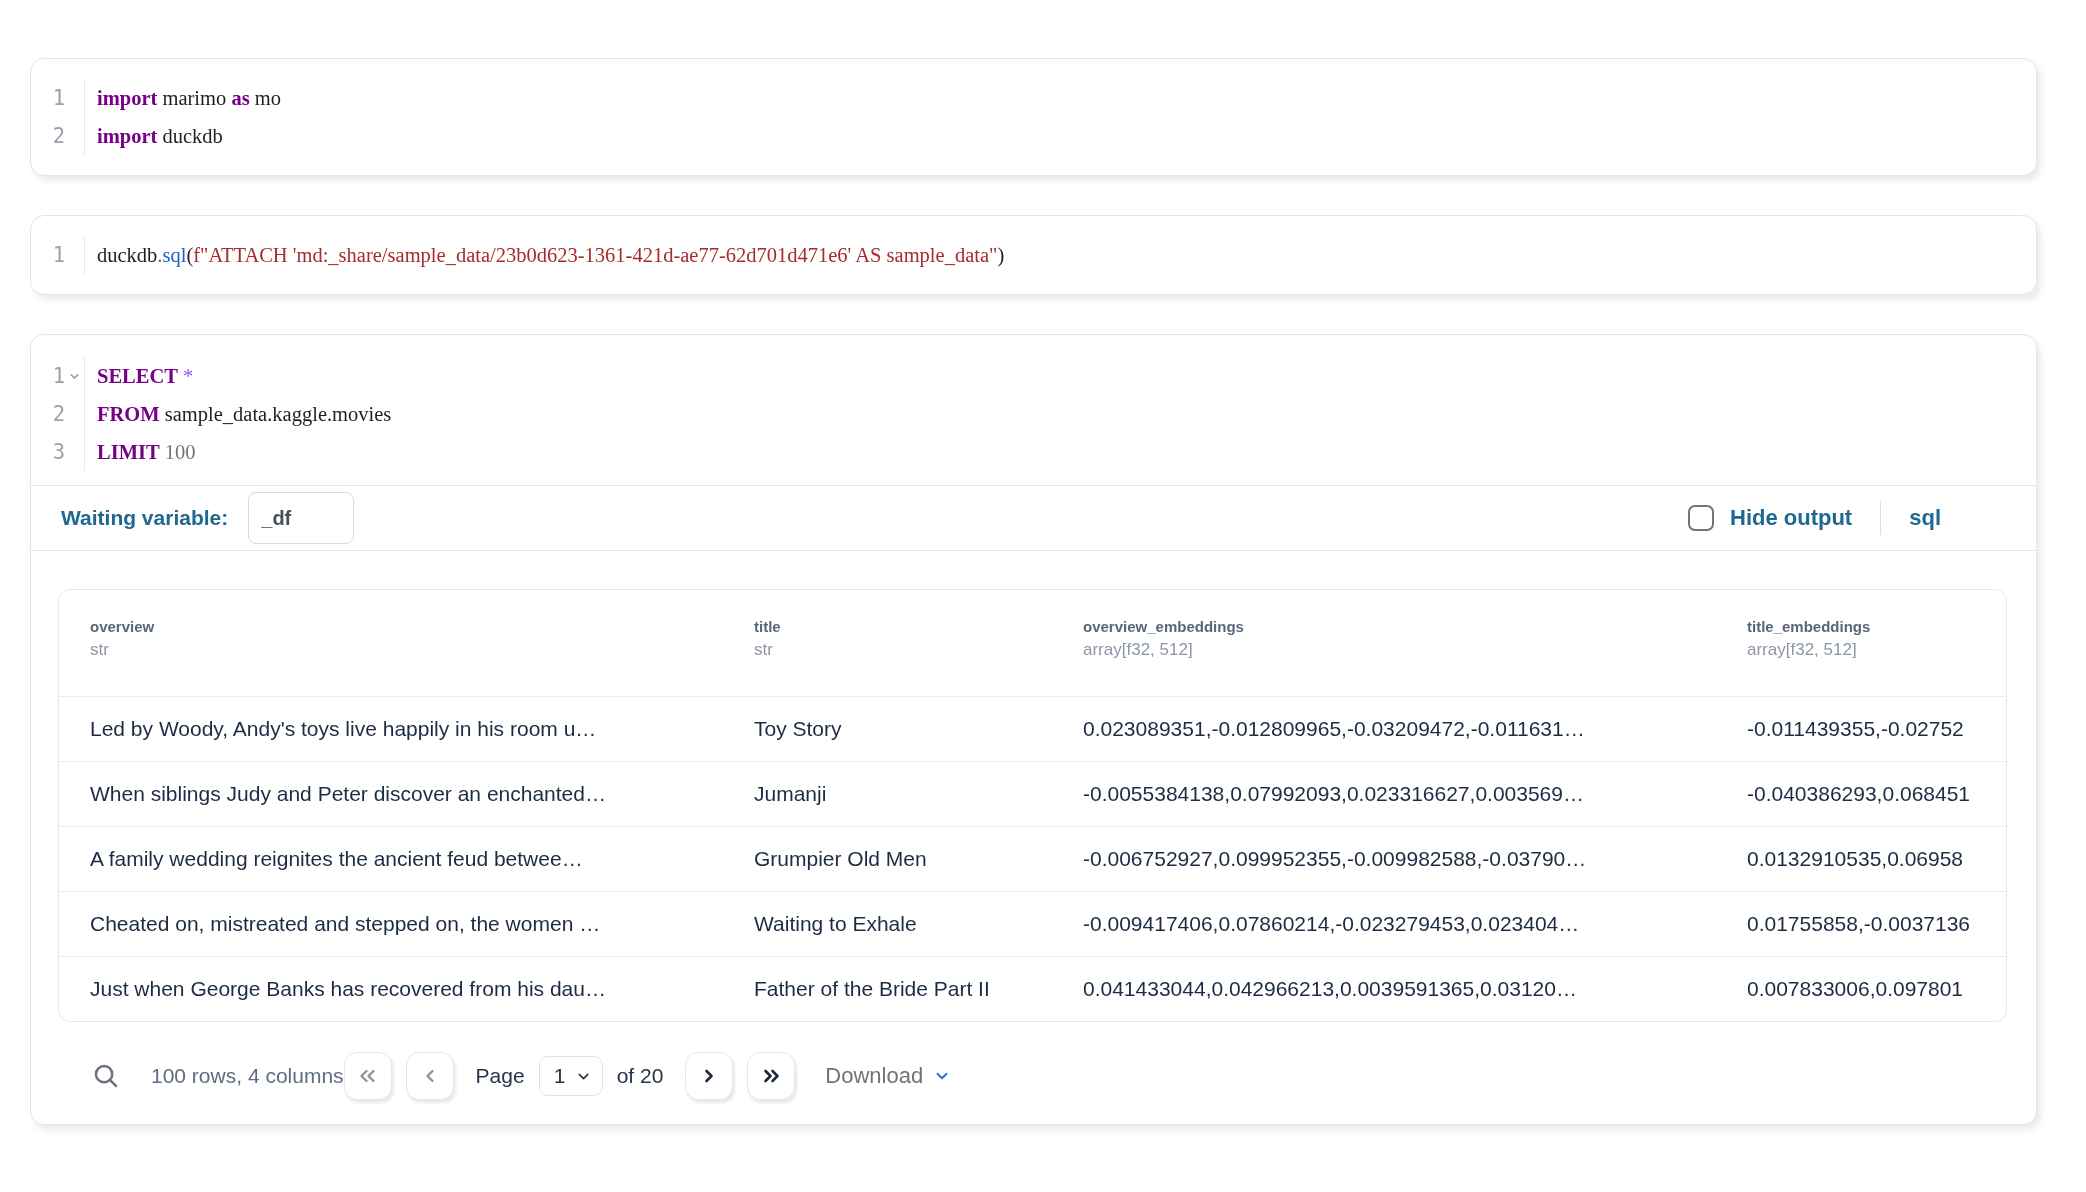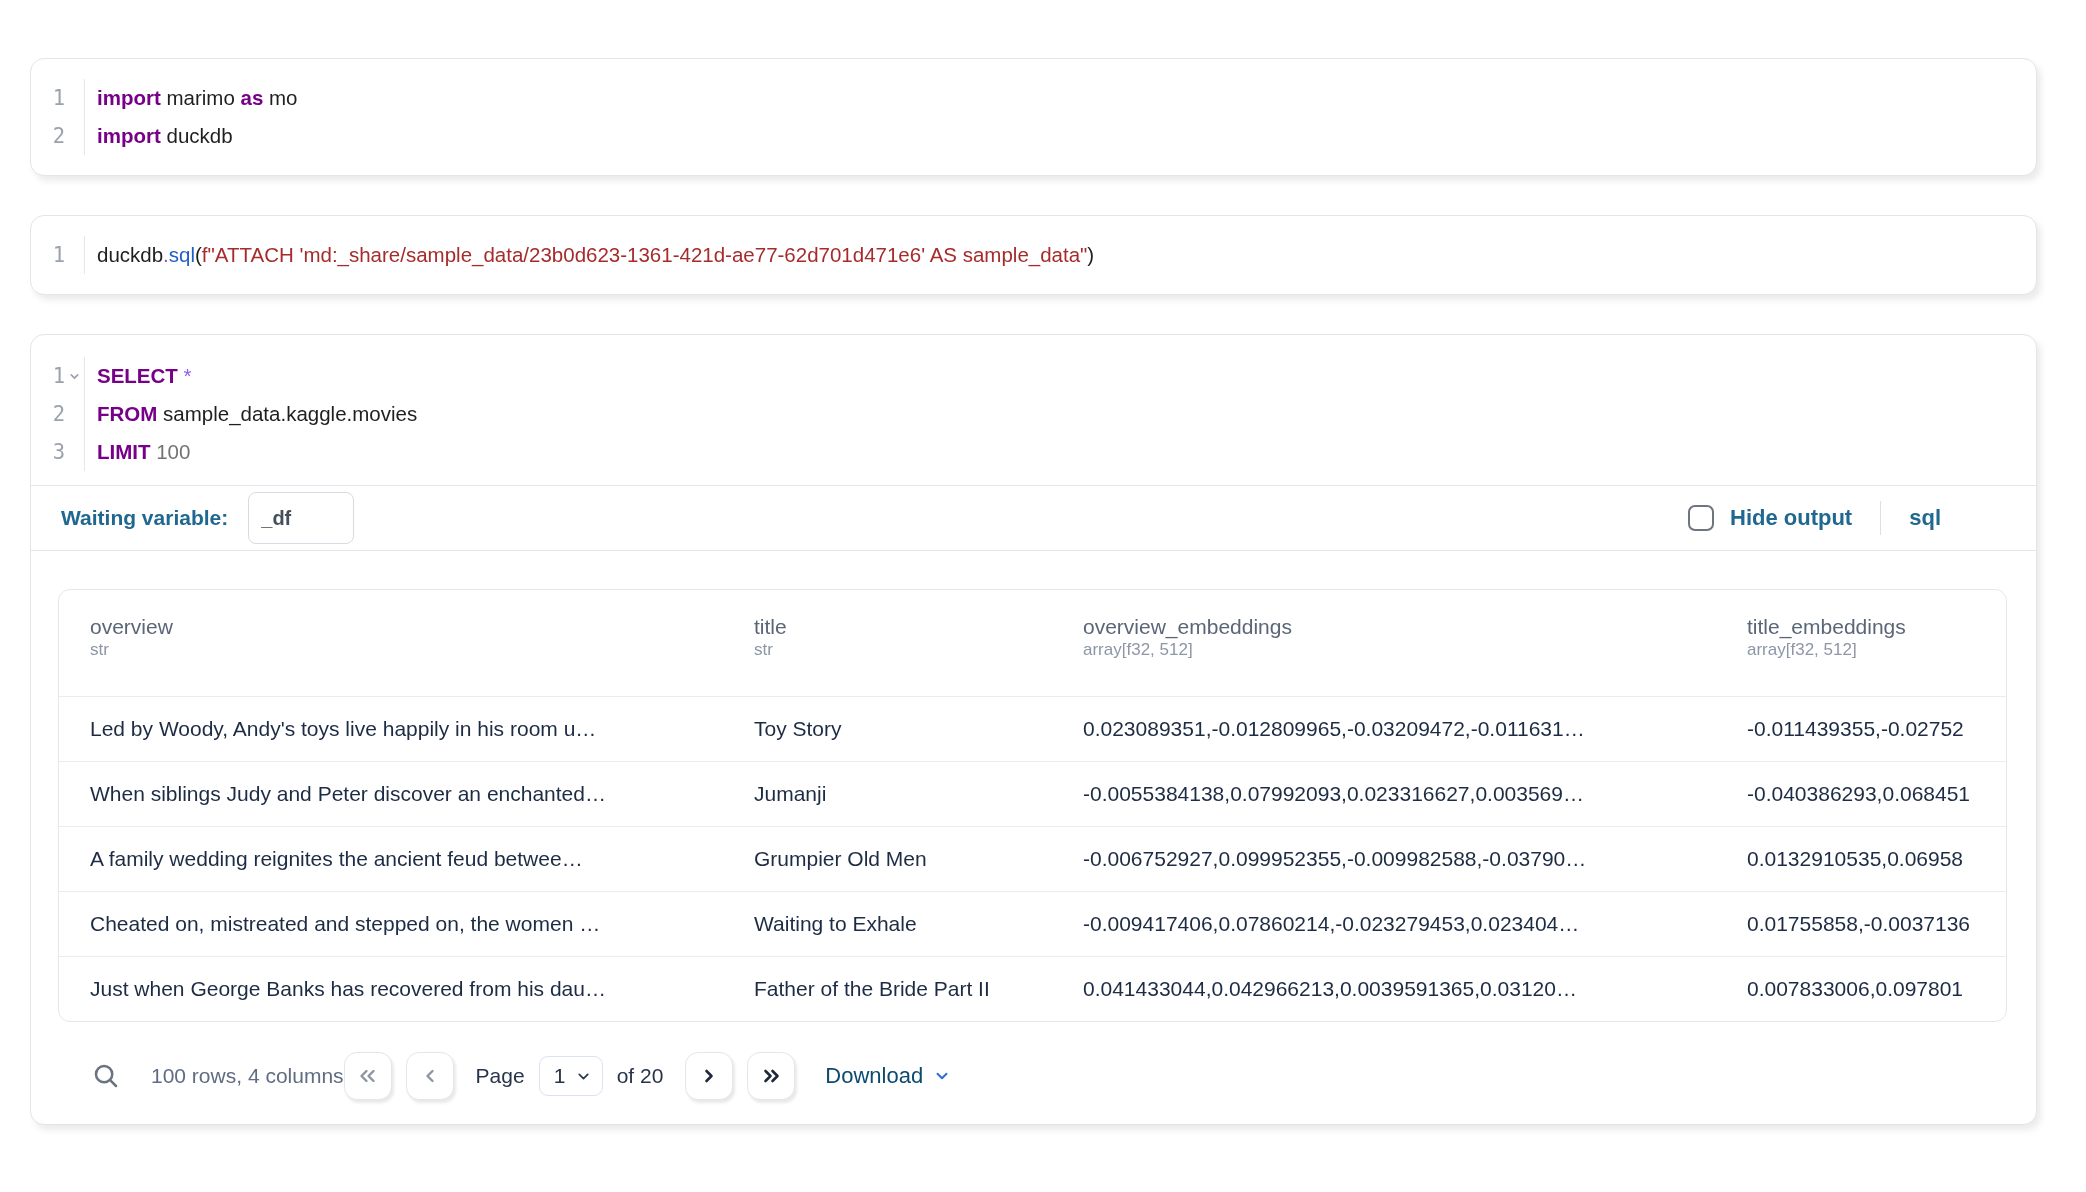--- a/index.html
+++ b/index.html
@@ -16,21 +16,21 @@
 
   
   .code-area { display: flex; padding: 20px 0; }
   #cell-3 .code-area { padding: 22px 0 14px 0; }
   .gutter { flex: none; width: 53px; }
   .gutter-line { height: 38px; display: flex; justify-content: flex-end; align-items: center; }
   .gnum { color: #9aa2ad; font-family: "DejaVu Sans Mono", monospace; font-size: 20.5px; }
   .gslot { width: 19px; display: flex; justify-content: center; align-items: center; color: #9aa2ad; }
   .code-lines { flex: 1; border-left: 1px solid #e7e7ea; padding-left: 12px; overflow: hidden; }
   .code-line { height: 38px; line-height: 38px; white-space: pre;
-    font-family: Liberation Sans, sans-serif; font-size: 20.5px; color: #1f1f1f; }
+    font-family: Liberation Serif, serif; font-size: 20.5px; color: #1f1f1f; }
   .tk-kw  { color: #770088; font-weight: bold; }
   .tk-pl  { color: #1f1f1f; }
   .tk-str { color: #a62c2b; }
   .tk-fn  { color: #215fc6; }
   .tk-dot { color: #8250df; }
   .tk-op  { color: #8b5cf6; }
   .tk-num { color: #737373; }
 
   
   .outvar-row { height: 66px; border-top: 1px solid #e7e7ea; border-bottom: 1px solid #e7e7ea;
@@ -46,21 +46,21 @@
   .hide-label { margin-left: 16px; font-weight: bold; font-size: 22px; color: #20688f; }
   .vdivider { width: 1px; height: 34px; background: #dcdfe5; margin: 0 28px; }
   .lang-label { font-weight: bold; font-size: 22px; color: #20688f; }
 
   
   .output-zone { padding: 38px 27px 24px 27px; }
   .table-card { width: 1949px; border: 1px solid #e4e7ed; border-radius: 12px; overflow: hidden; background: #fff; }
   .t-grid { display: grid; grid-template-columns: 664px 329px 664px 1fr; }
   .t-cellpad { padding-left: 31px; overflow: hidden; white-space: nowrap; }
   .t-head { padding: 24px 0 36px 0; }
-  .t-colname { font-weight: normal; font-size: 21px; color: #5a6678; line-height: 26px; }
+  .t-colname { font-weight: bold; font-size: 15px; color: #5a6678; line-height: 26px; }
   .t-coltype { font-size: 17px; color: #8d96a7; line-height: 20px; margin-top: 0; }
   .t-row { border-top: 1px solid #e9ecf3; }
   .t-row .t-cellpad { height: 64px; line-height: 64px; font-size: 21px; color: #1d2c44; }
 
   
   .t-footer { width: 1949px; display: flex; align-items: center; 
     padding: 30px 122px 0 33px; }
   .t-footer-left { display: flex; align-items: center; color: #6b7280; }
   .t-status { margin-left: 30px; font-size: 21px; color: #5f6c82; }
   .t-footer-right { display: flex; align-items: center; }
@@ -68,21 +68,21 @@
     background: #fff; box-shadow: 2px 3px 3px rgba(0,0,0,0.09); display: flex;
     align-items: center; justify-content: center; cursor: pointer; }
   .pg-btn.disabled { color: #8e959f; }
   .pg-btn.active { color: #1e2a3a; }
   .pg-gap { margin-left: 14px; }
   .pg-label { font-size: 21px; color: #273449; margin: 0 0 0 22px; }
   .pg-select { margin-left: 14px; width: 64px; height: 40px; border: 1px solid #dbe3f0;
     border-radius: 9px; background: #fff; display: flex; align-items: center;
     justify-content: space-between; padding: 0 10px 0 14px; font-size: 21px; color: #273449; cursor: pointer; }
   .pg-of { font-size: 21px; color: #273449; margin: 0 22px 0 14px; }
-  .download { margin-left: 30px; display: flex; align-items: center; color: #0c4a6e;
+  .download { margin-left: 30px; display: flex; align-items: center; color: #737373;
     font-size: 22px; cursor: pointer; }
   .download .dl-label { margin-right: 10px; }
   svg { display: block; }
 </style>
 </head>
 <body>
 
 <div class="cell" id="cell-1">
   <div class="code-area">
     <div class="gutter">

